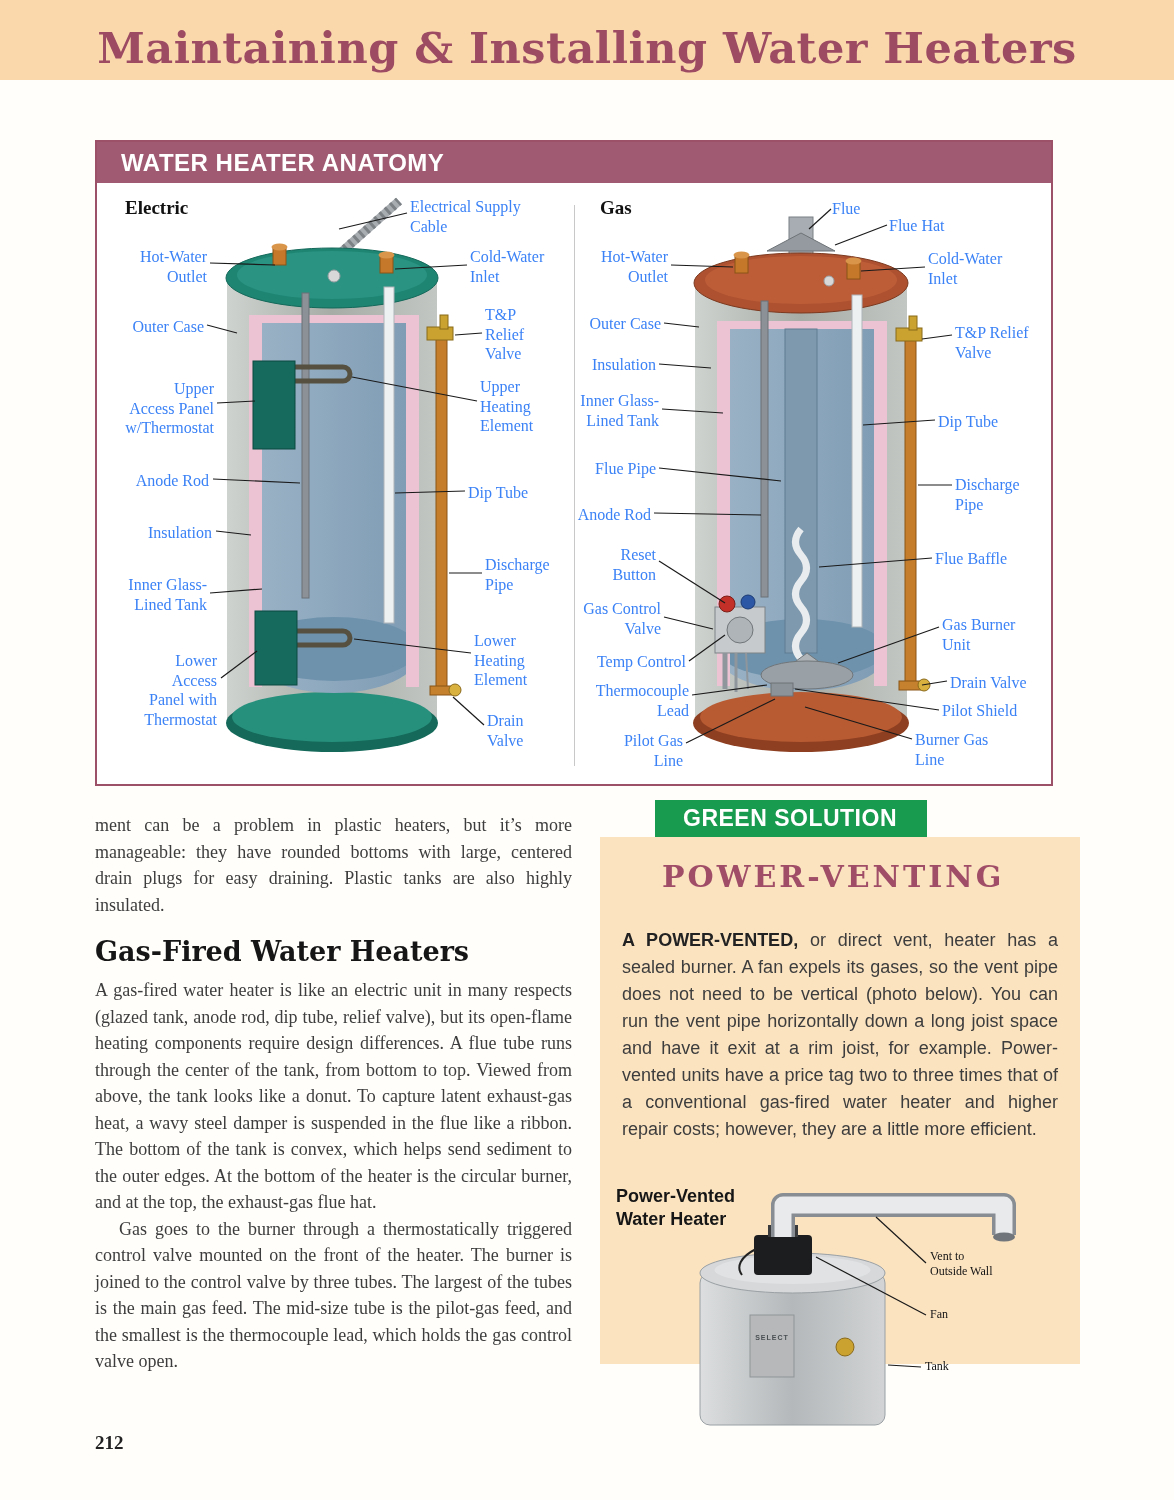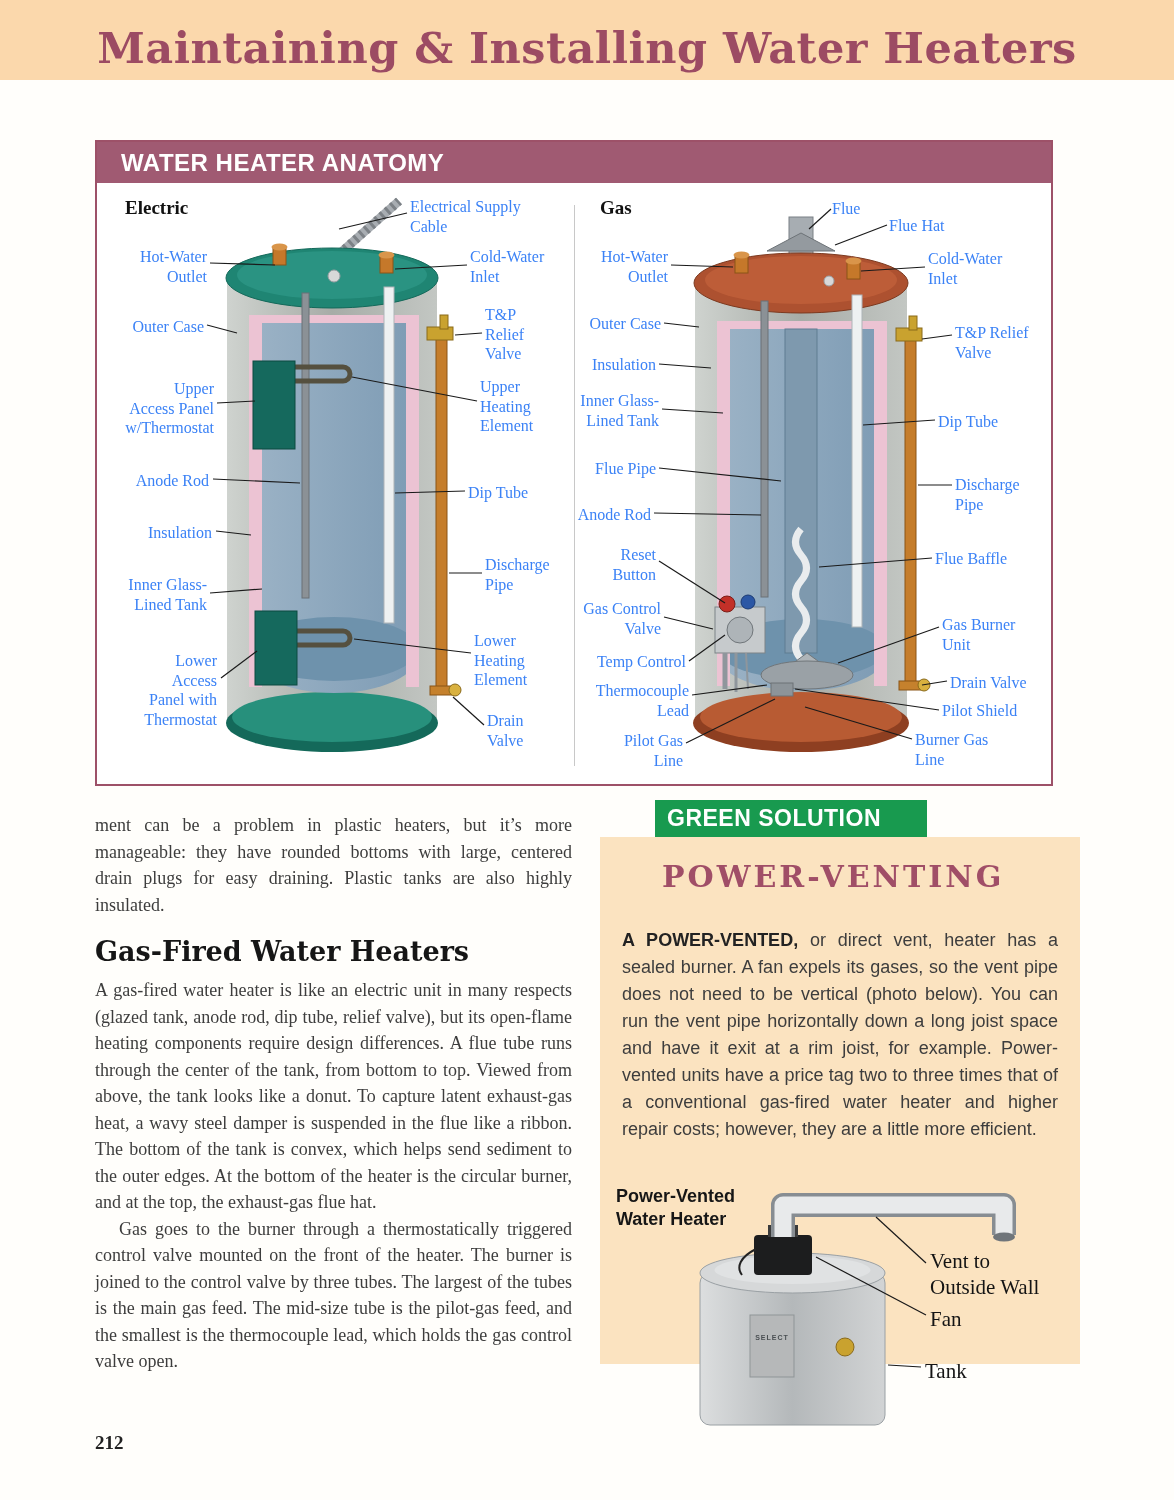--- a/index.html
+++ b/index.html
@@ -27,31 +27,31 @@
   .co.r{text-align:right;}
   
   .article-col{position:absolute;left:95px;top:812px;width:477px;font-size:18px;line-height:26.5px;
         color:#3d3d3d;text-align:justify;}
   .article-col p{margin:0;}
   .article-col h2{margin:18px 0 10px 0;font-family:"DejaVu Serif",serif;font-size:27px;
         line-height:1.15;color:#161616;text-align:left;}
   .article-col .indent{text-indent:24px;}
   
   .green-banner{position:absolute;left:655px;top:800px;width:272px;height:37px;background:#189a4f;
-        display:flex;align-items:center;padding-left:12px;box-sizing:border-box;
+        display:flex;align-items:center;padding-left:28px;box-sizing:border-box;
         font-family:"Liberation Sans",sans-serif;font-weight:bold;font-size:23px;color:#ffffff;letter-spacing:.5px;}
   .sidebar-box{position:absolute;left:600px;top:837px;width:480px;height:527px;background:#fbe3c0;}
   .sidebar-title{position:absolute;left:62px;top:22px;font-family:"DejaVu Serif",serif;
         font-weight:bold;font-size:30px;letter-spacing:3px;color:#a04e67;}
   .sidebar-text{position:absolute;left:22px;top:90px;width:436px;
         font-family:"Liberation Sans",sans-serif;font-size:18px;line-height:27px;color:#3d3d3d;text-align:justify;}
   .sidebar-text b{color:#222;}
   .figure-label{position:absolute;left:16px;top:348px;font-family:"Liberation Sans",sans-serif;
         font-weight:bold;font-size:18px;line-height:1.25;color:#161616;white-space:pre-line;}
-  .sb-co{position:absolute;font-family:"Liberation Serif",serif;font-size:21px;line-height:1.22;
+  .sb-co{position:absolute;font-family:"Liberation Serif",serif;font-size:12px;line-height:1.22;
         color:#141414;white-space:pre-line;}
   .tank-brand{position:absolute;left:150px;top:497px;width:44px;text-align:center;
         font-family:"Liberation Sans",sans-serif;font-weight:bold;font-size:7px;letter-spacing:1px;color:#4a4f52;}
   .page-number{position:absolute;left:95px;top:1432px;font-family:"Liberation Serif",serif;
         font-weight:bold;font-size:19px;color:#222;}
 </style>
 </head>
 <body>
 
 <div class="page">

